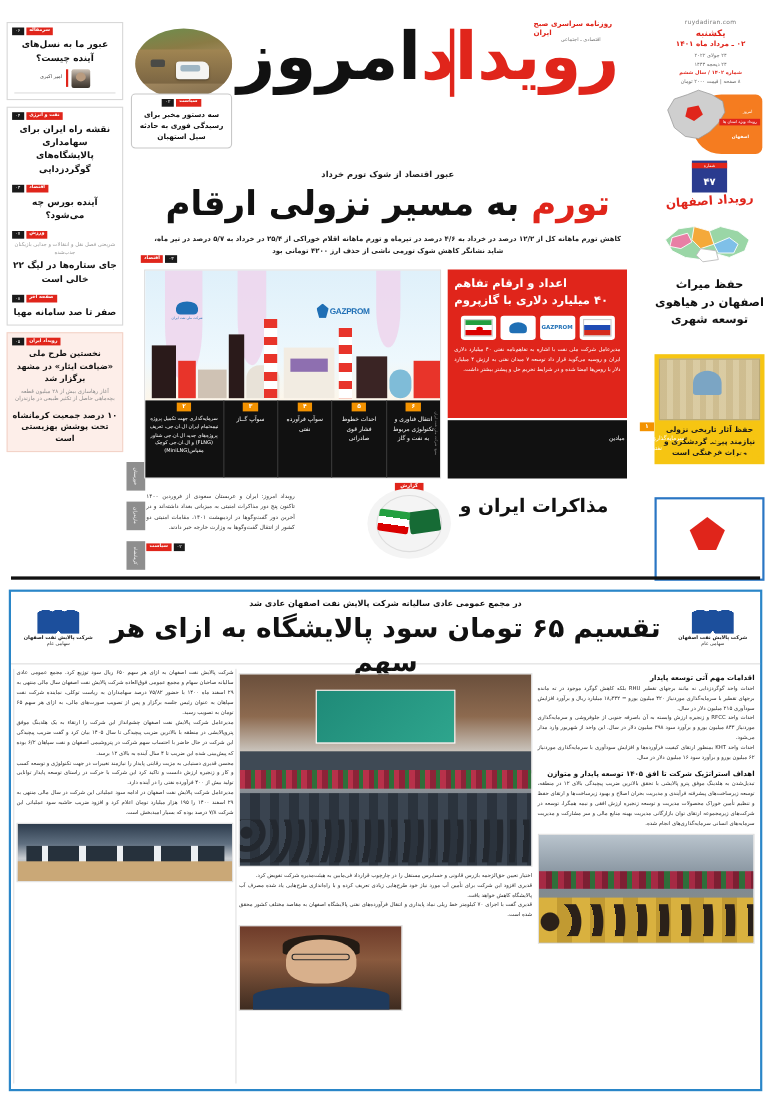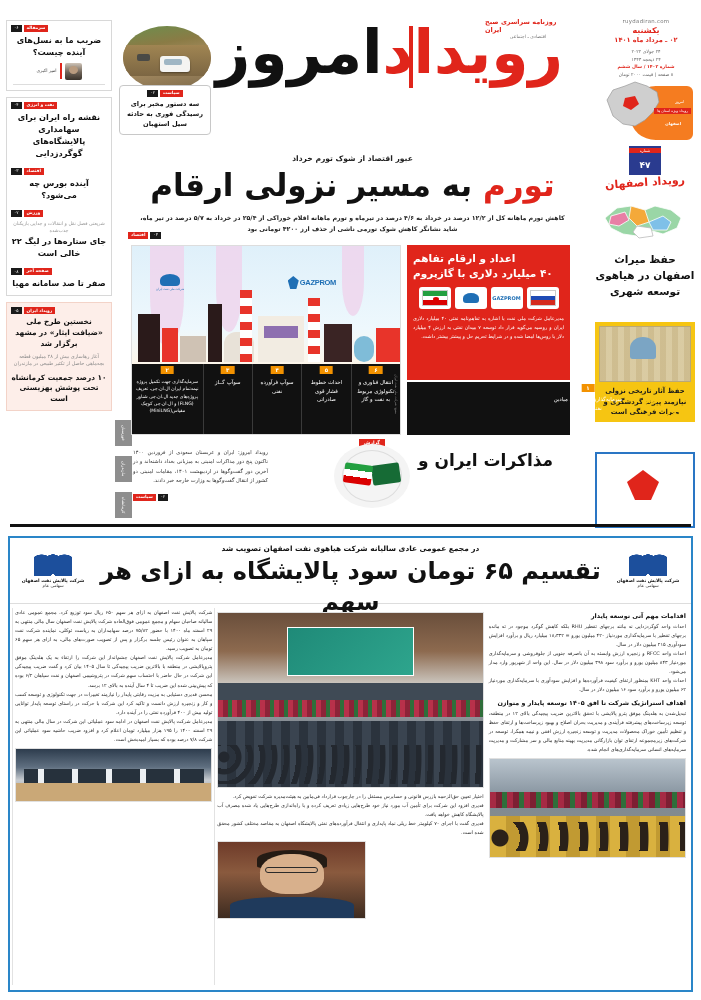--- a/index.html
+++ b/index.html
@@ -232,21 +232,21 @@
 
   <div class="top-zone">
 
     <div class="left-rail">
 
       <div class="rail-card">
         <div class="badge-row">
           <span class="badge">سرمقاله</span>
           <span class="pgnum">۰۶</span>
         </div>
-        <div class="rail-title">ضریب ما به نسل‌های آینده چیست؟</div>
+        <div class="rail-title">عبور ما به نسل‌های آینده چیست؟</div>
         <div class="byline">
           <div class="avatar"></div>
           <div class="byline-bar"></div>
           <div class="byline-name">امیر اکبری</div>
         </div>
         <div class="rail-rule"></div>
       </div>
 
       <div class="rail-card">
         <div class="badge-row">
@@ -483,21 +483,21 @@
         <span class="pgnum">۰۲</span>
         <span class="badge">سیاست</span>
       </div>
     </div>
 
     <div class="thick-rule"></div>
   </div>
 
   <div class="bottom">
     <div class="b-head">
-      <div class="b-kicker">در مجمع عمومی عادی سالیانه شرکت هیاهوی نفت اصفهان تصویب شد</div>
+      <div class="b-kicker">در مجمع عمومی عادی سالیانه شرکت پالایش نفت اصفهان عادی شد</div>
       <div class="b-title">تقسیم ۶۵ تومان سود پالایشگاه به ازای هر سهم</div>
 
       <div class="b-logo r">
         <div class="b-logo-mark"></div>
         <div class="b-logo-t1">شرکت پالایش نفت اصفهان</div>
         <div class="b-logo-t2">سهامی عام</div>
       </div>
       <div class="b-logo l">
         <div class="b-logo-mark"></div>
         <div class="b-logo-t1">شرکت پالایش نفت اصفهان</div>

